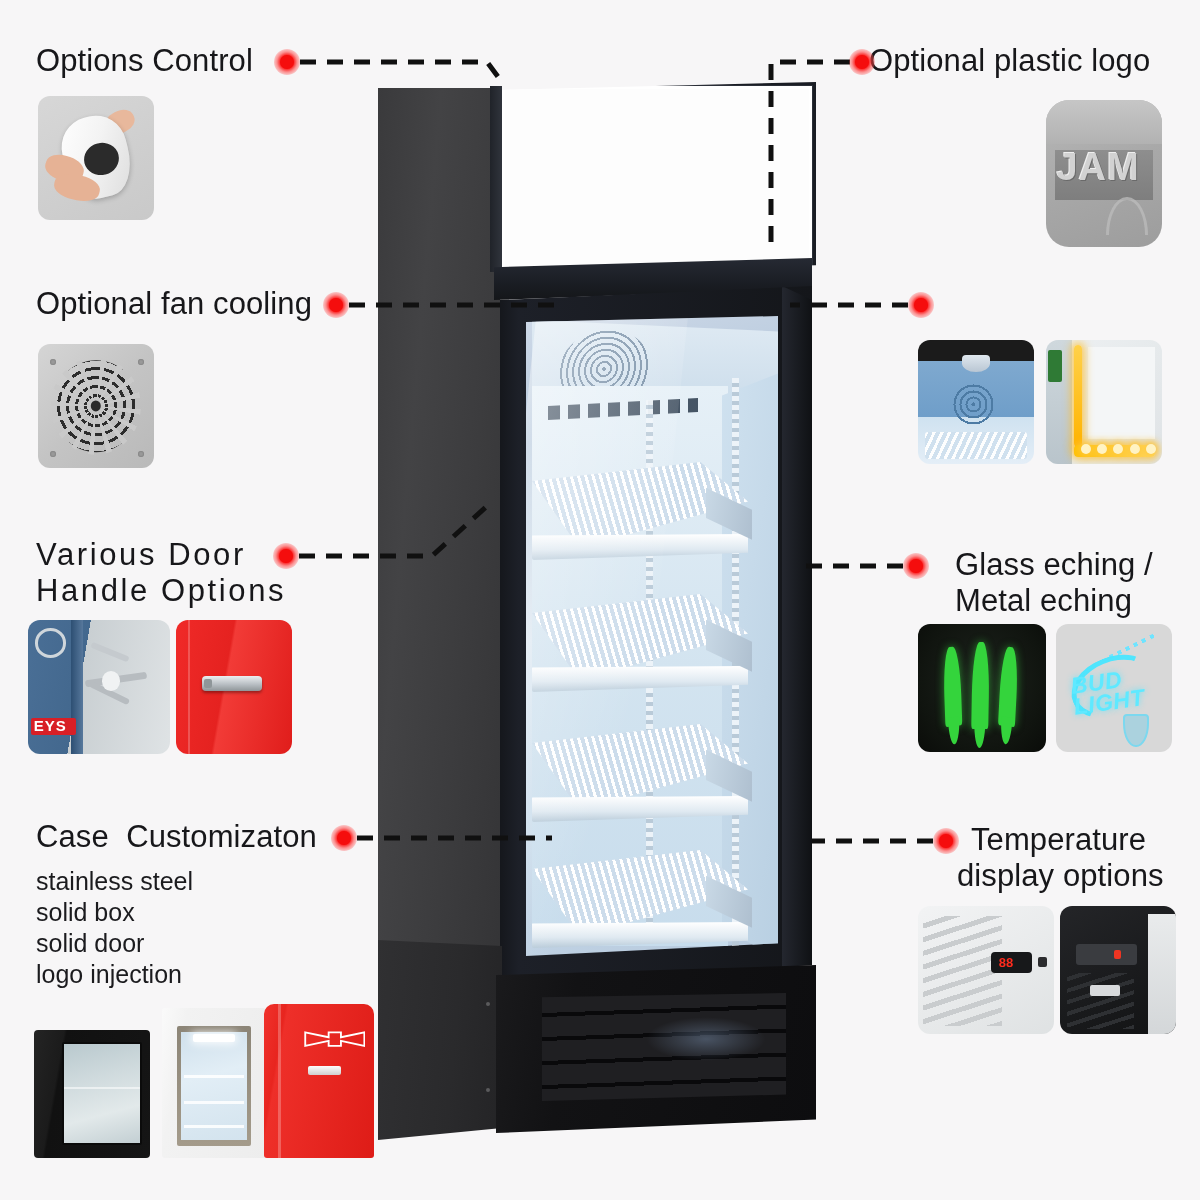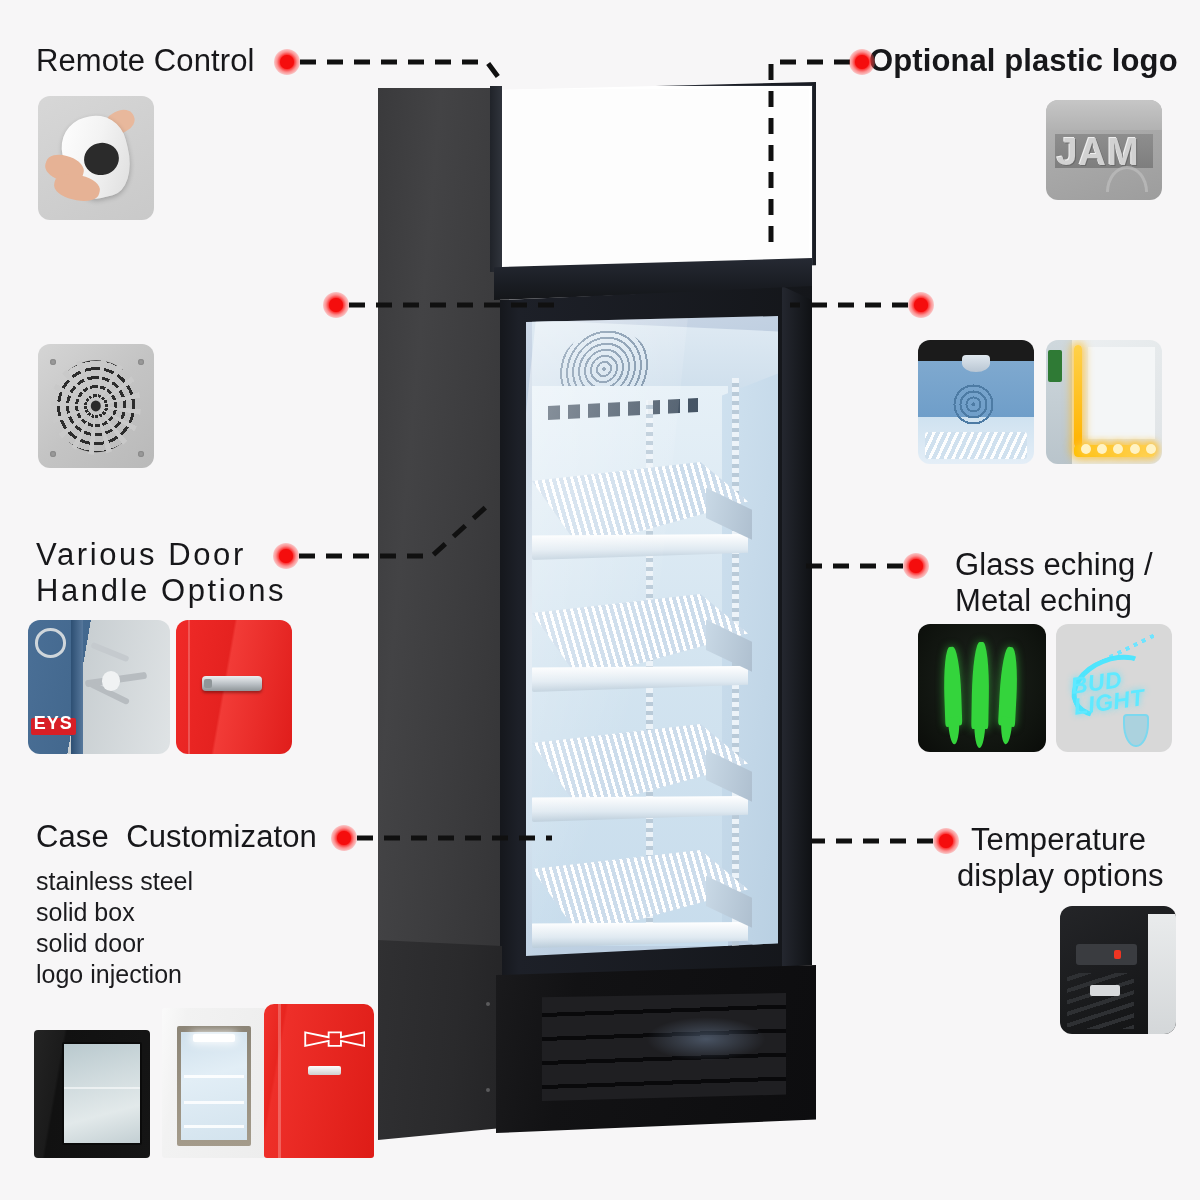--- a/index.html
+++ b/index.html
@@ -153,21 +153,21 @@
   .led-white{position:absolute;left:36%;top:6%;width:58%;height:74%;background:#f4f6f7;}
 
   
   .t-h1{background:linear-gradient(100deg,#4a6f96 0%,#43688e 38%,#c9cfd2 38%,#dfe3e5 100%);}
   .h1-stile{position:absolute;left:30%;top:0;width:9%;height:100%;background:linear-gradient(90deg,#2d4f73,#57789c);}
   .h1-cross{position:absolute;left:40%;top:42%;width:44%;height:5%;background:#b7bcc0;border-radius:3px;transform:rotate(-8deg);}
   .h1-cross2{position:absolute;left:42%;top:52%;width:30%;height:4.5%;background:#b7bcc0;border-radius:3px;transform:rotate(26deg);}
   .h1-cross3{position:absolute;left:44%;top:22%;width:28%;height:4.5%;background:#c5cace;border-radius:3px;transform:rotate(22deg);}
   .h1-knob{position:absolute;left:52%;top:38%;width:13%;height:15%;border-radius:50%;background:#f0f2f3;}
   .h1-tag{position:absolute;left:2%;bottom:14%;width:32%;height:13%;background:#d81f26;border-radius:2px;}
-  .h1-tagtxt{position:absolute;left:4%;bottom:15%;color:#fff;font-size:18px;font-weight:700;letter-spacing:1px;}
+  .h1-tagtxt{position:absolute;left:4%;bottom:15%;color:#fff;font-size:15px;font-weight:700;letter-spacing:1px;}
   .h1-keys{position:absolute;left:5%;top:6%;width:22%;height:22%;border:3px solid #cfd6db;border-radius:50%;}
 
   .t-h2{background:linear-gradient(100deg,#f02a28 0%,#e52220 42%,#f23b37 44%,#e01d1b 100%);}
   .h2-seam{position:absolute;left:10%;top:0;width:2.5%;height:100%;background:rgba(255,255,255,.22);}
   .h2-handle{position:absolute;left:22%;top:42%;width:52%;height:11%;
     background:linear-gradient(180deg,#eceff1,#b9bfc4 55%,#8f9699);border-radius:4px;
     box-shadow:0 2px 3px rgba(0,0,0,.35);}
   .h2-handle::before{content:"";position:absolute;left:4%;top:18%;width:14%;height:62%;background:#8f9699;border-radius:2px;}
 
   
@@ -453,24 +453,25 @@
 
   <div class="dot" style="left:274px;top:49px;"></div>
   <div class="dot" style="left:849px;top:49px;"></div>
   <div class="dot" style="left:323px;top:292px;"></div>
   <div class="dot" style="left:908px;top:292px;"></div>
   <div class="dot" style="left:273px;top:543px;"></div>
   <div class="dot" style="left:903px;top:553px;"></div>
   <div class="dot" style="left:331px;top:825px;"></div>
   <div class="dot" style="left:933px;top:828px;"></div>
 
-  <div class="label" style="left:36px;top:43px;">Remote Control</div>
-
-  <div class="label right" style="left:869px;top:43px;font-weight:bold;">Optional plastic logo</div>
-
+  <div class="label" style="left:36px;top:43px;">Options Control</div>
+
+  <div class="label right" style="left:869px;top:43px;">Optional plastic logo</div>
+
+  <div class="label" style="left:36px;top:286px;">Optional fan cooling</div>
 
 
   <div class="label lead" style="left:36px;top:537px;">Various Door</div>
   <div class="label lead" style="left:36px;top:573px;">Handle Options</div>
 
   <div class="label right" style="left:955px;top:583px;">Metal eching</div>
   <div class="label right" style="left:955px;top:547px;">Glass eching /</div>
 
   <div class="label" style="left:36px;top:819px;">Case  Customizaton</div>
   <div class="sub" style="left:36px;top:866px;">stainless steel</div>
@@ -482,21 +483,21 @@
   <div class="label right" style="left:971px;top:822px;">Temperature</div>
 
   <div class="thumb t-remote" style="left:38px;top:96px;width:116px;height:124px;">
     <div class="finger f3"></div>
     <div class="remote-body"></div>
     <div class="remote-btn"></div>
     <div class="finger f1"></div>
     <div class="finger f2"></div>
   </div>
 
-  <div class="thumb t-jam" style="left:1046px;top:100px;width:116px;height:100px;">
+  <div class="thumb t-jam" style="left:1046px;top:100px;width:116px;height:147px;border-radius:23px;">
     <div class="jam-top"></div>
     <div class="jam-plate"></div>
     <div class="jam-text">JAM</div>
     <div class="jam-arc"></div>
   </div>
 
   <div class="thumb t-fan" style="left:38px;top:344px;width:116px;height:124px;">
     <div class="fan-ring"></div>
     <div class="fan-mask"></div>
     <div class="fan-hub"></div>
@@ -547,20 +548,27 @@
   <div class="thumb t-bud" style="left:1056px;top:624px;width:116px;height:128px;">
     <div class="bud-stitch"></div>
     <div class="bud-swoosh"></div>
     <div class="bud-txt">
       <div>BUD</div>
       <div>LIGHT</div>
     </div>
     <div class="bud-shield"></div>
   </div>
 
+  <div class="thumb t-tmp1" style="left:918px;top:906px;width:136px;height:128px;">
+    <div class="tmp-vents"></div>
+    <div class="tmp-disp">
+      <div class="tmp-digit" style="left:18%;">88</div>
+    </div>
+    <div class="tmp-btn"></div>
+  </div>
   <div class="thumb t-tmp2" style="left:1060px;top:906px;width:116px;height:128px;">
     <div class="tmp2-side"></div>
     <div class="tmp2-panel">
       <div class="tmp2-led" style="left:62%;"></div>
     </div>
     <div class="tmp2-vents"></div>
     <div class="tmp2-tag"></div>
   </div>
 
   <div class="mf" style="left:34px;top:1030px;width:116px;height:128px;">

